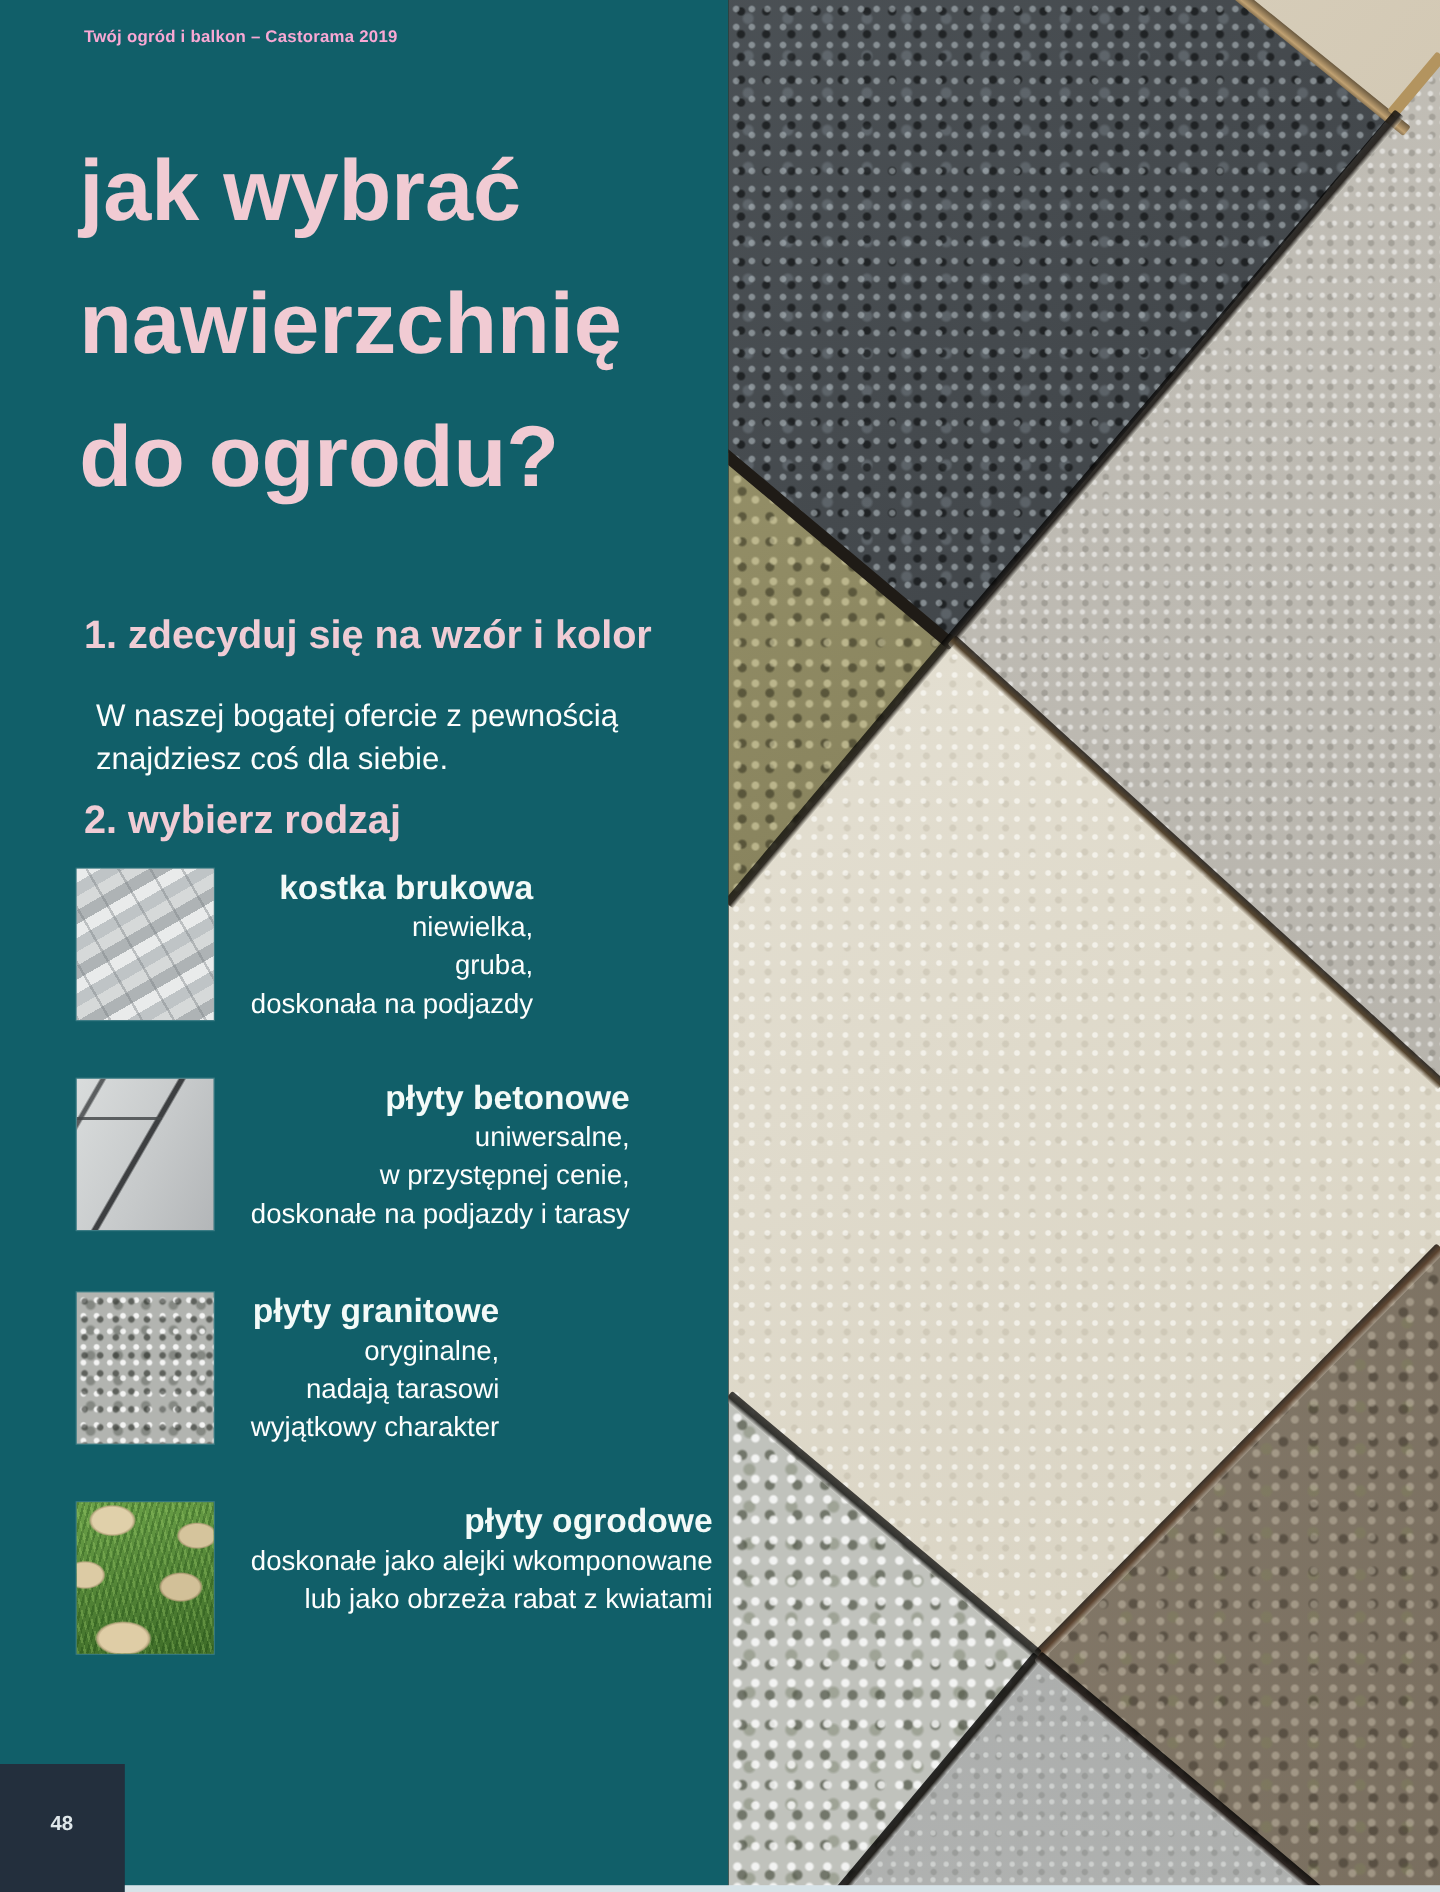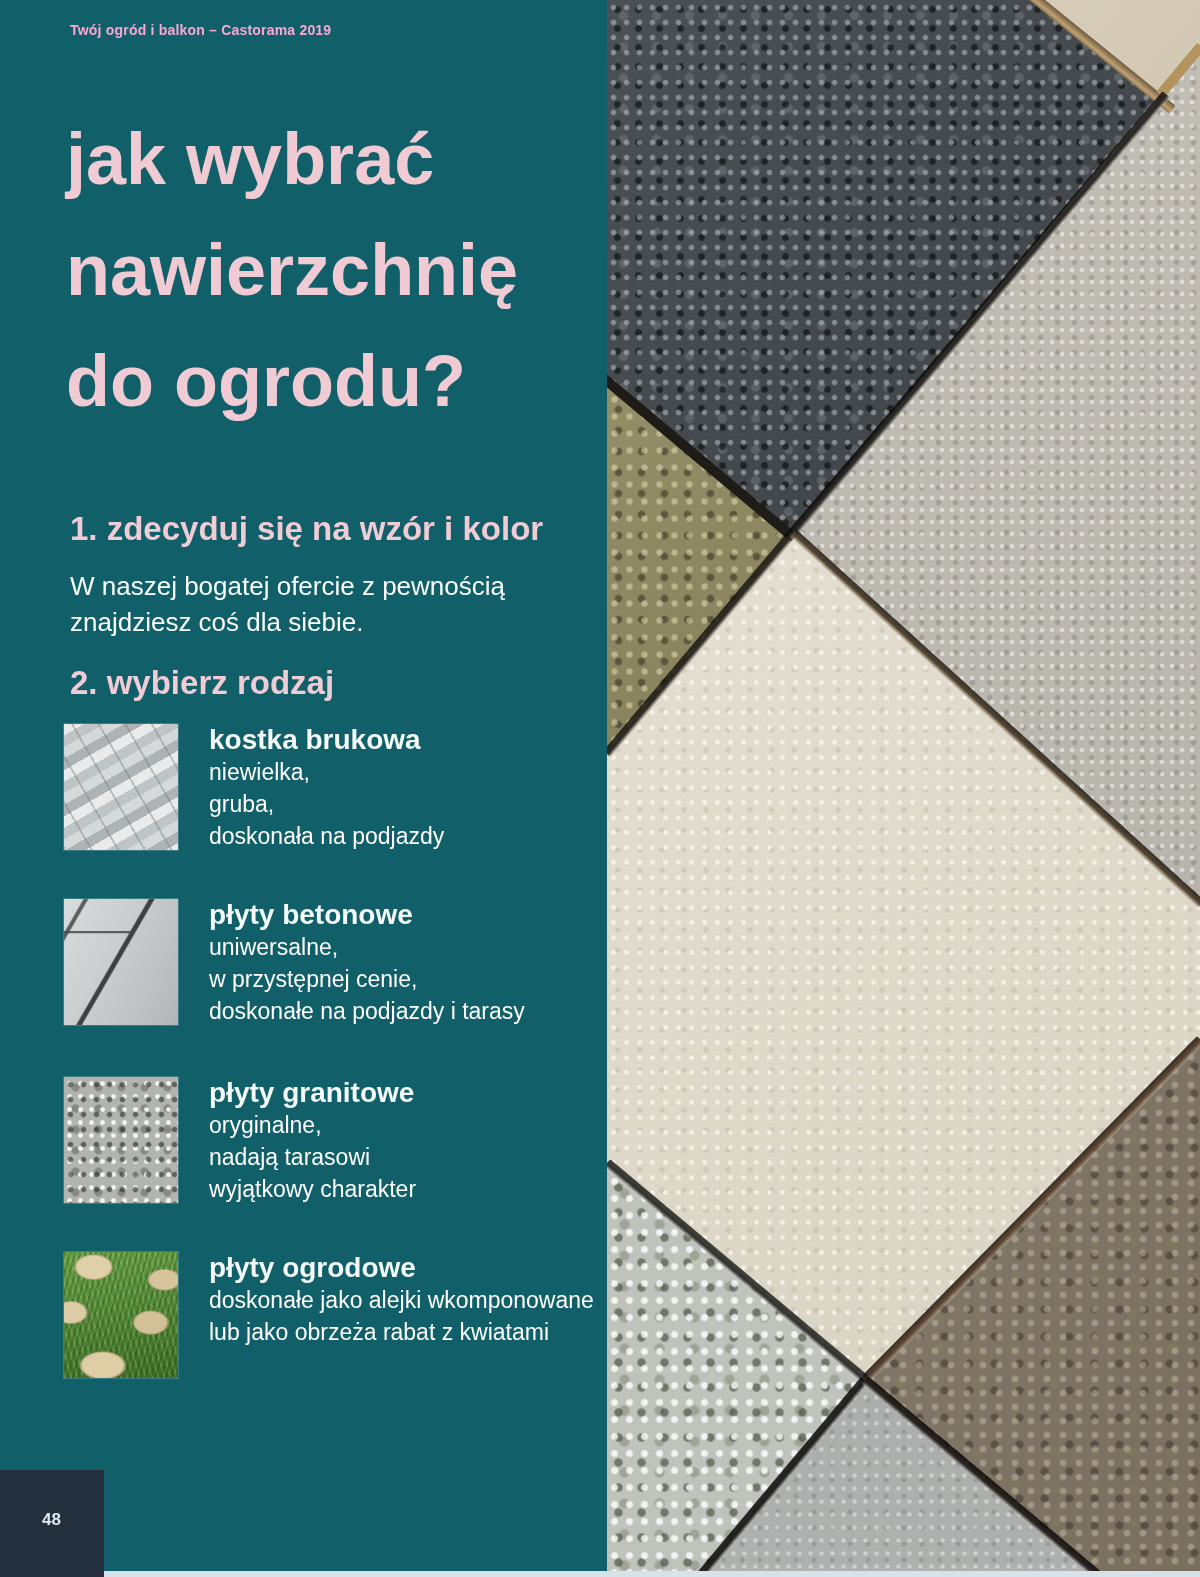--- a/index.html
+++ b/index.html
@@ -52,28 +52,28 @@
 
   
   .kicker{position:absolute;left:70px;top:22px;font-size:14px;font-weight:bold;
           letter-spacing:.2px;color:#f9a8d4;z-index:6;}
   .title{position:absolute;left:66px;top:104px;margin:0;z-index:6;
          font-size:72px;line-height:111px;font-weight:bold;color:#f1cbd3;white-space:nowrap;}
   .title span{display:block;}
   .step-heading{position:absolute;left:70px;margin:0;z-index:6;
          font-size:33px;font-weight:bold;color:#f0ccd5;white-space:nowrap;}
   .step1{top:510px;} .step2{top:664px;}
-  .intro{position:absolute;left:70px;top:568px;margin:0;z-index:6;
+  .intro{position:absolute;left:70px;top:568px;margin:10px;z-index:6;
          font-size:26px;line-height:36px;color:#fbfdfc;}
   .intro span{display:block;}
 
   
   .item{position:absolute;left:64px;width:545px;display:flex;gap:31px;z-index:6;}
   .thumb{width:114px;height:126px;flex:0 0 114px;box-shadow:0 0 0 1px rgba(255,255,255,.18);}
-  .item-text{padding-top:0;}
+  .item-text{padding-top:0;text-align:right;}
   .item-title{font-size:28px;line-height:32px;font-weight:bold;color:#f3faf8;}
   .item-line{font-size:23px;line-height:32px;color:#fdfefd;}
 
   .thumb-kostka{background-color:#cfd3d3;background-image:
      repeating-linear-gradient(60deg, rgba(120,126,130,.4) 0 2px, transparent 2px 23px),
      repeating-linear-gradient(150deg, #e9ebeb 0 10px, #bfc4c6 10px 20px, #d6d9d9 20px 30px, #aeb3b5 30px 40px);}
   .thumb-beton{background-image:
      linear-gradient(to bottom, transparent 25%, rgba(70,74,76,.85) 25.5%, rgba(70,74,76,.85) 27%, transparent 27.5%),
      linear-gradient(120deg, transparent 10%, rgba(60,63,65,.8) 11%, rgba(60,63,65,.8) 12.5%, transparent 13.5%),
      linear-gradient(120deg, transparent 45%, #3d3f41 46%, #3d3f41 48%, transparent 49%),

